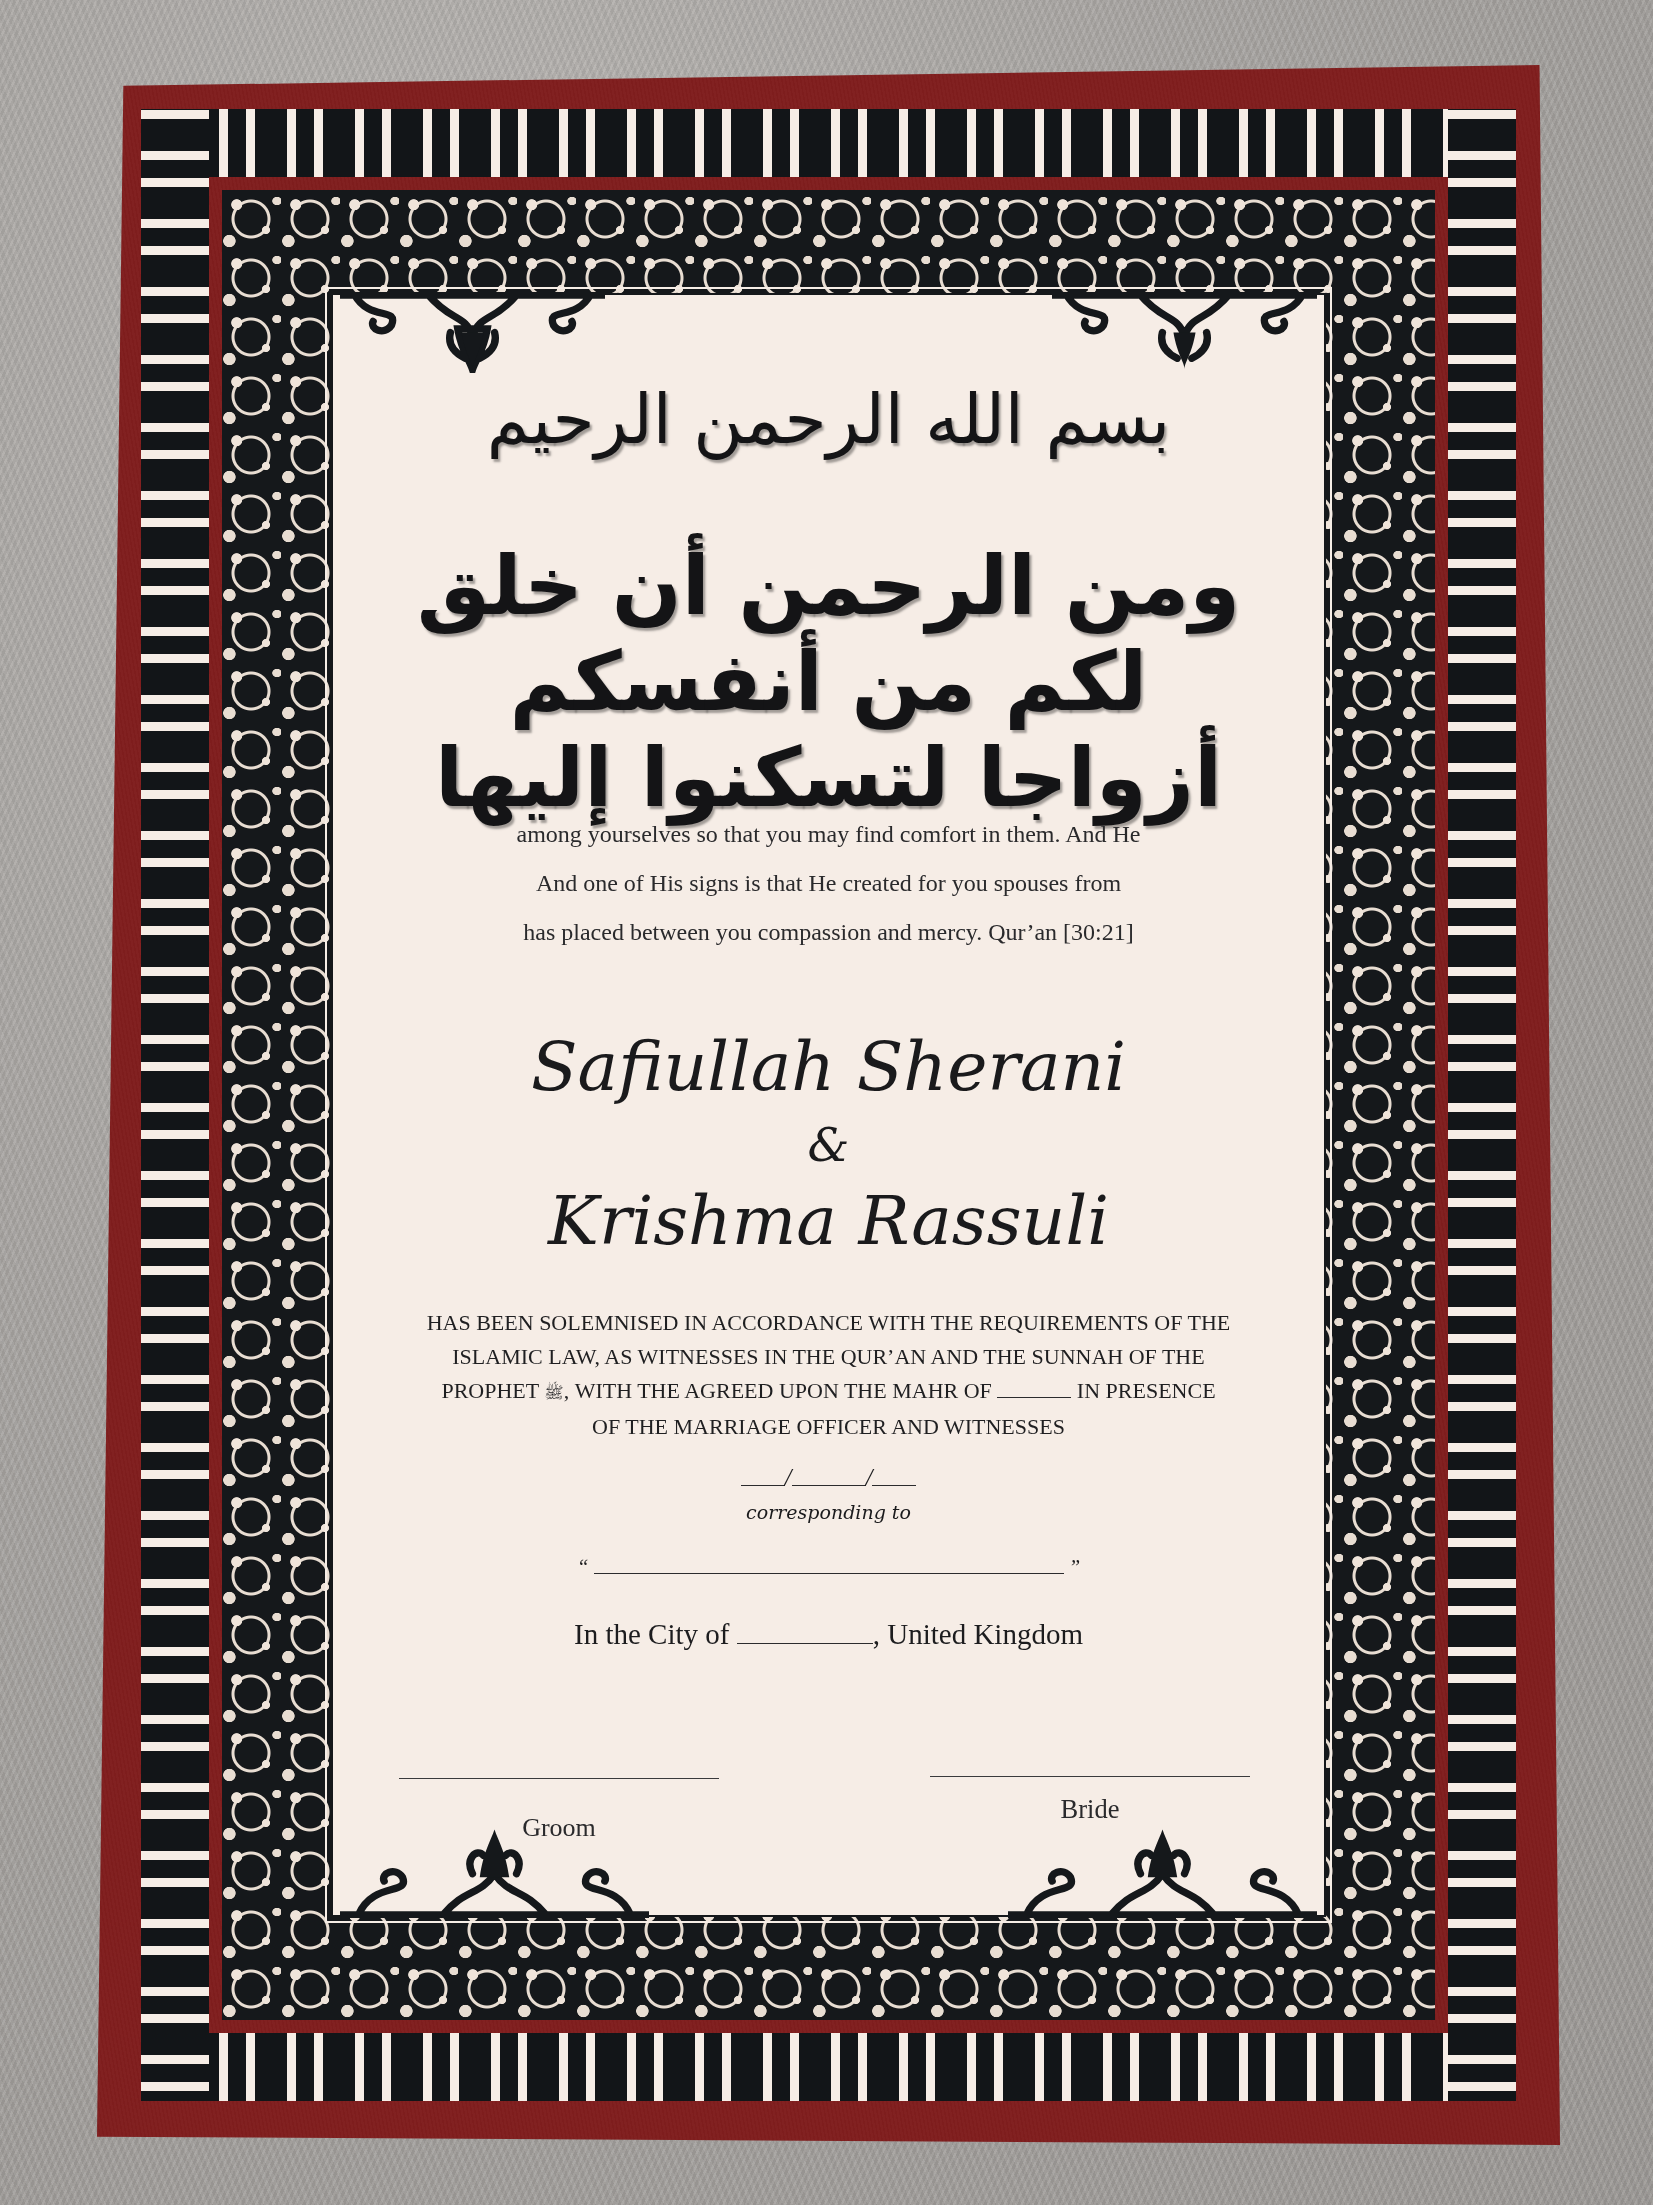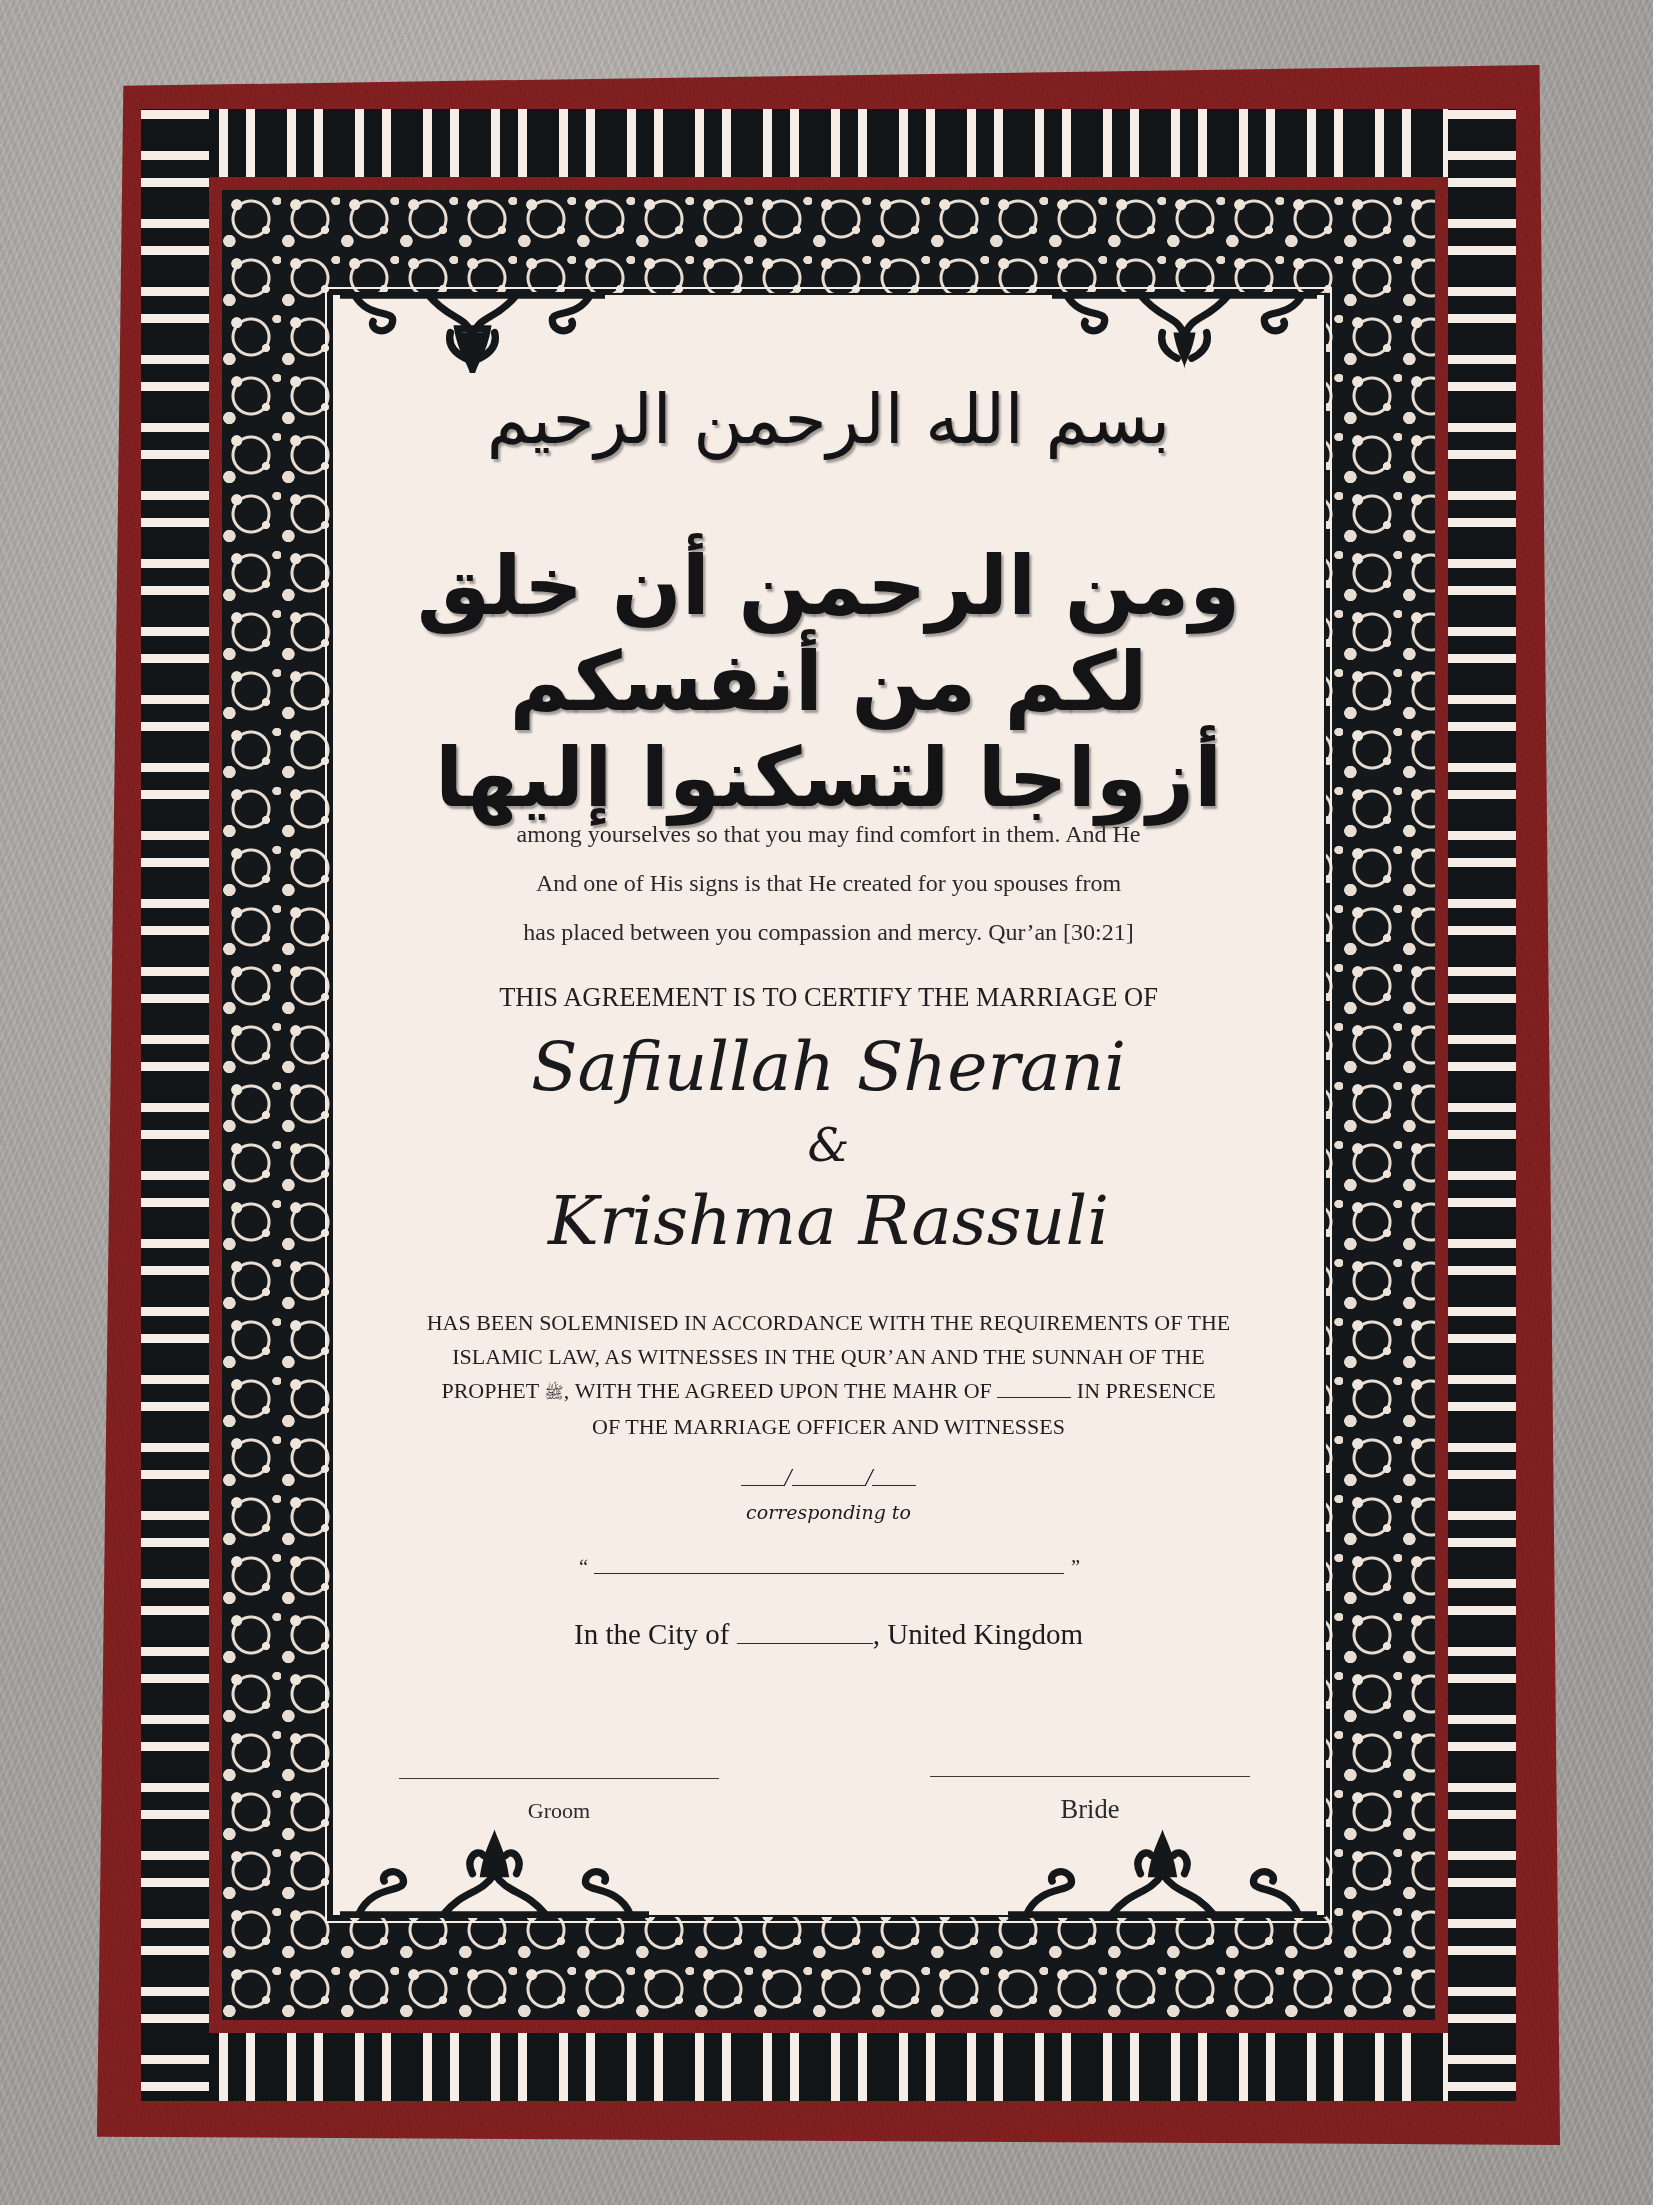--- a/index.html
+++ b/index.html
@@ -104,21 +104,20 @@
       <div>ومن الرحمن أن خلق لكم من أنفسكم</div>
       <div>أزواجا لتسكنوا إليها</div>
     </div>
 
     <div class="content trans" style="top:515px;">
       <div>among yourselves so that you may find comfort in them. And He</div>
       <div>And one of His signs is that He created for you spouses from</div>
       <div>has placed between you compassion and mercy.  Qur’an [30:21]</div>
     </div>
 
-    <div class="content caps" style="top:687px; font-size:26.5px;">THIS AGREEMENT IS TO CERTIFY THE MARRIAGE OF</div>
 
     <div class="content script" style="top:728px; font-size:68px; line-height:88px;">Safiullah Sherani</div>
     <div class="content script" style="top:820px; font-size:47px; line-height:59px;">&amp;</div>
     <div class="content script" style="top:882px; font-size:68px; line-height:88px;">Krishma Rassuli</div>
 
     <div class="content caps" style="top:1011px; font-size:22px; line-height:34px;">
       <div>HAS BEEN SOLEMNISED IN ACCORDANCE WITH THE REQUIREMENTS OF THE</div>
       <div>ISLAMIC LAW, AS WITNESSES IN THE QUR’AN AND THE SUNNAH OF THE</div>
       <div>
         <span>PROPHET</span>
@@ -140,21 +139,21 @@
       <span>”</span>
     </div>
 
     <div class="content" style="top:1323px; font-size:29px; font-family:'Liberation Serif',serif;">
       <span>In the City of</span>
       <span class="line" style="width:136px;"></span><span>, United Kingdom</span>
     </div>
 
     <div style="position:absolute; left:66px; top:1481px; width:320px; text-align:center;">
       <div style="border-bottom:1.5px solid #3a3a3c; height:1.5px;"></div>
-      <div style="margin-top:19px; font-size:22px; color:#2a2a2c;">Groom</div>
+      <div style="margin-top:34px; font-size:26px; color:#2a2a2c;">Groom</div>
     </div>
     <div style="position:absolute; right:74px; top:1479px; width:320px; text-align:center;">
       <div style="border-bottom:1.5px solid #3a3a3c; height:1.5px;"></div>
       <div style="margin-top:17.6px; font-size:26.5px; color:#2a2a2c;">Bride</div>
     </div>
   </div>
 </div>
 
 
 </body></html>

